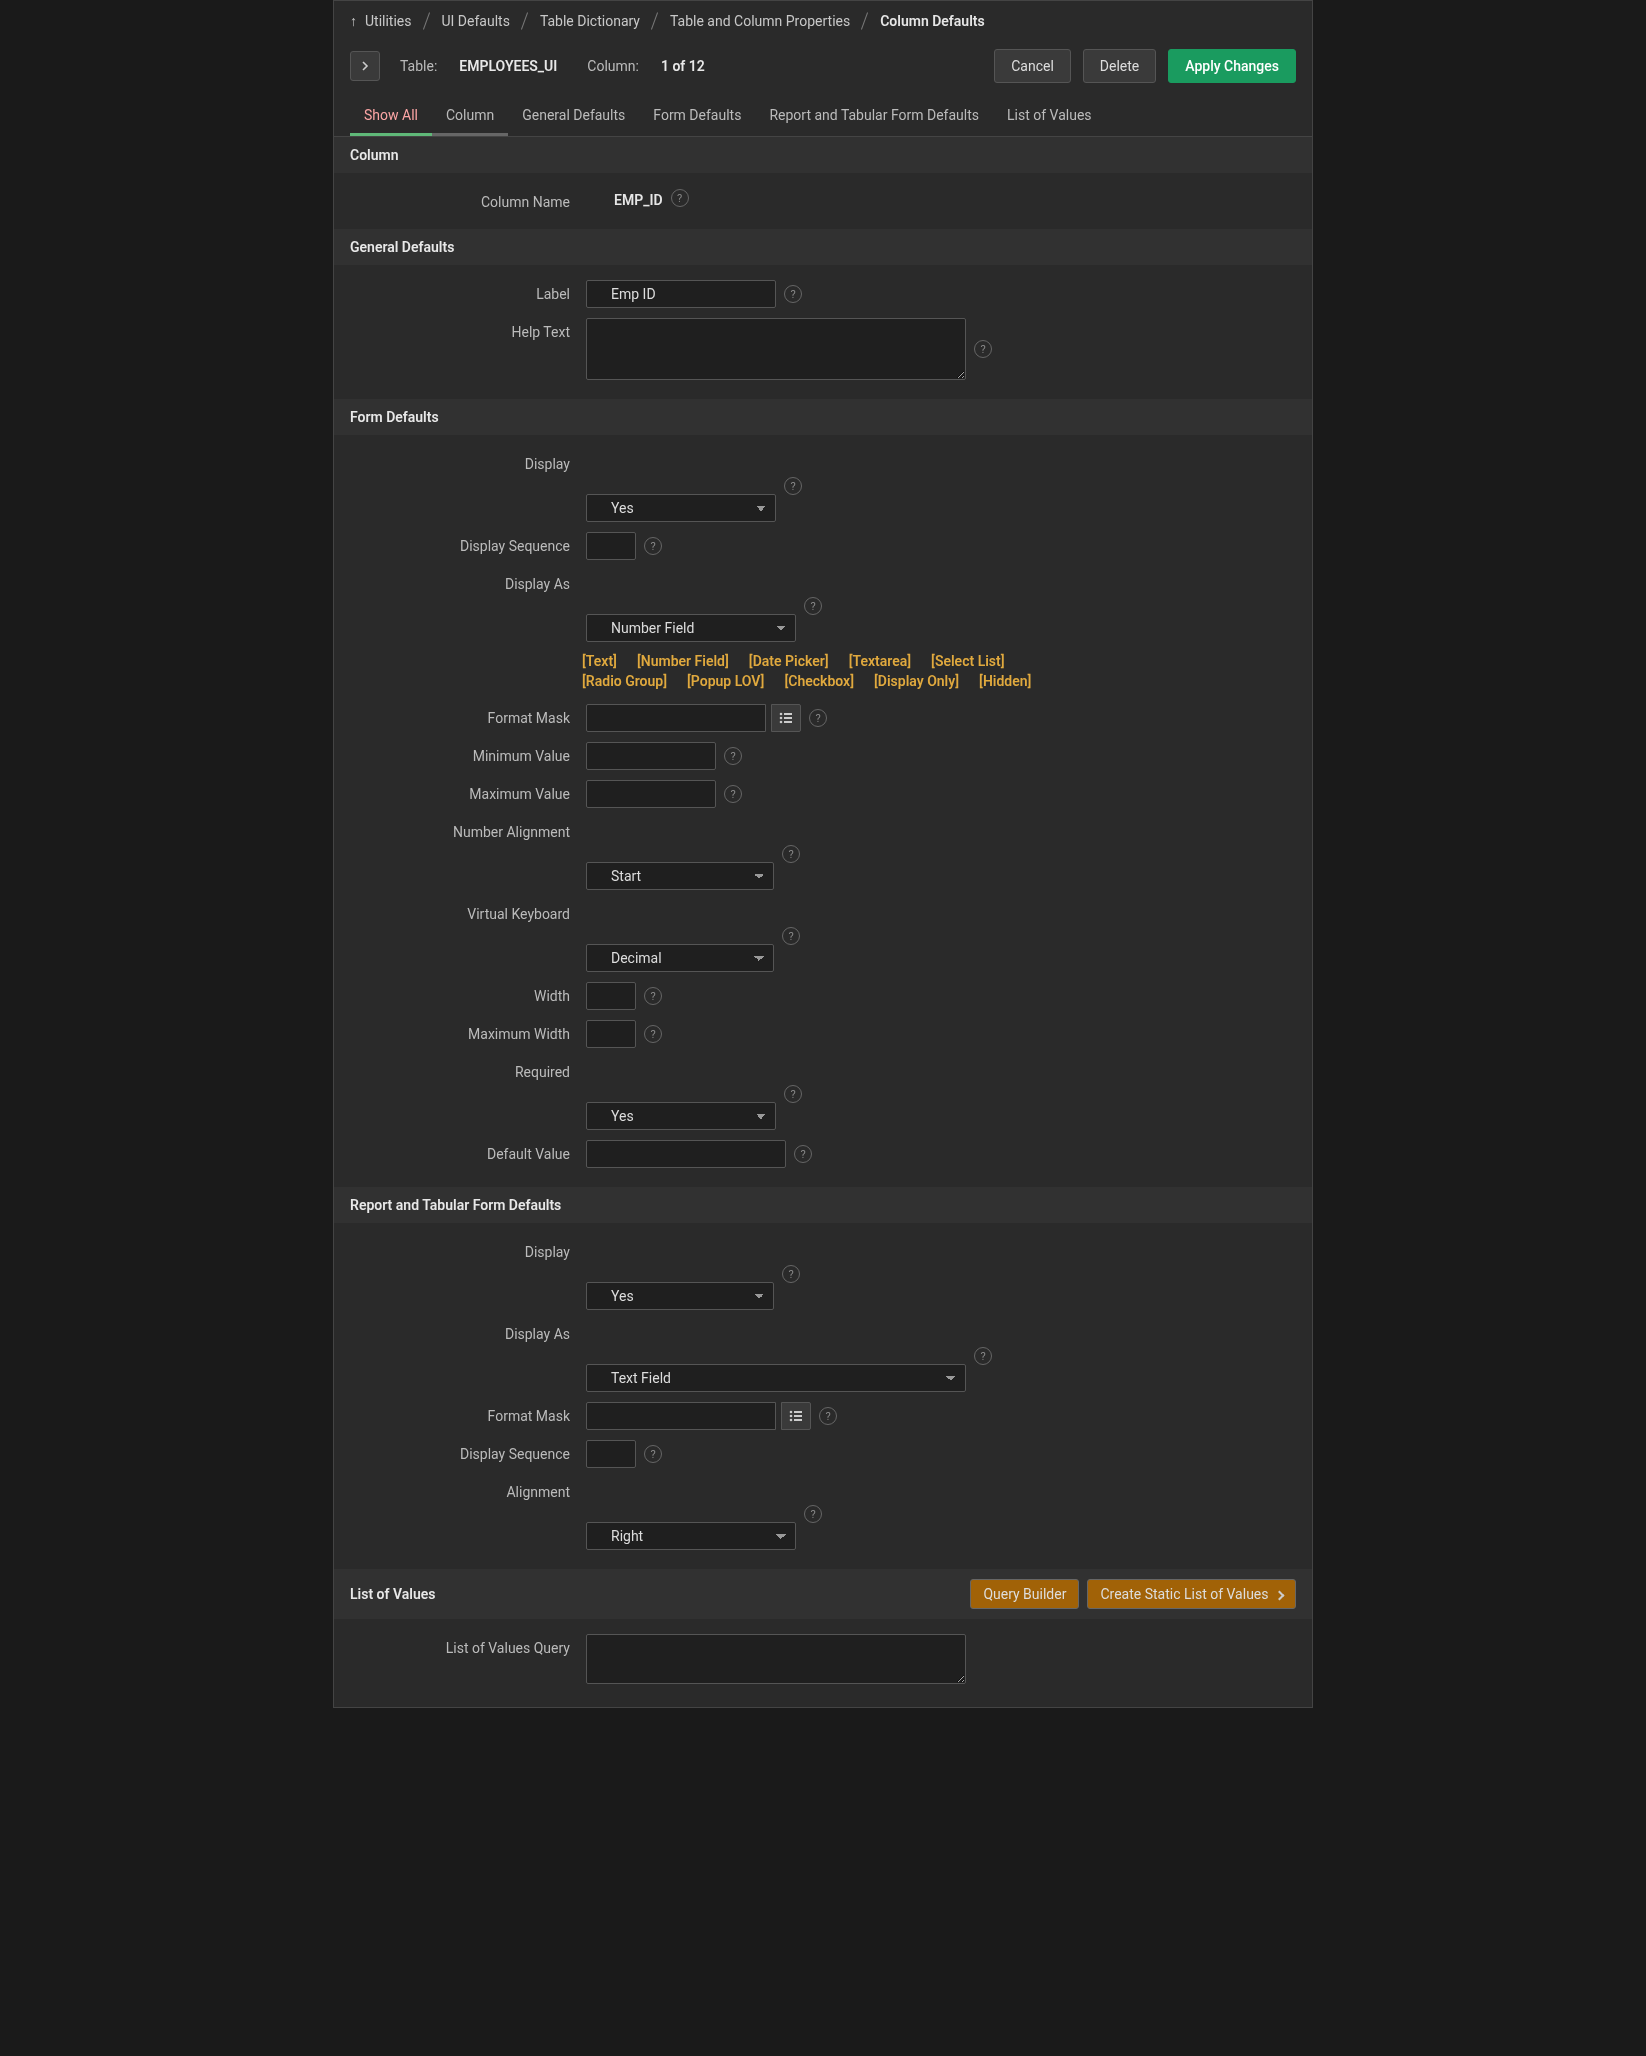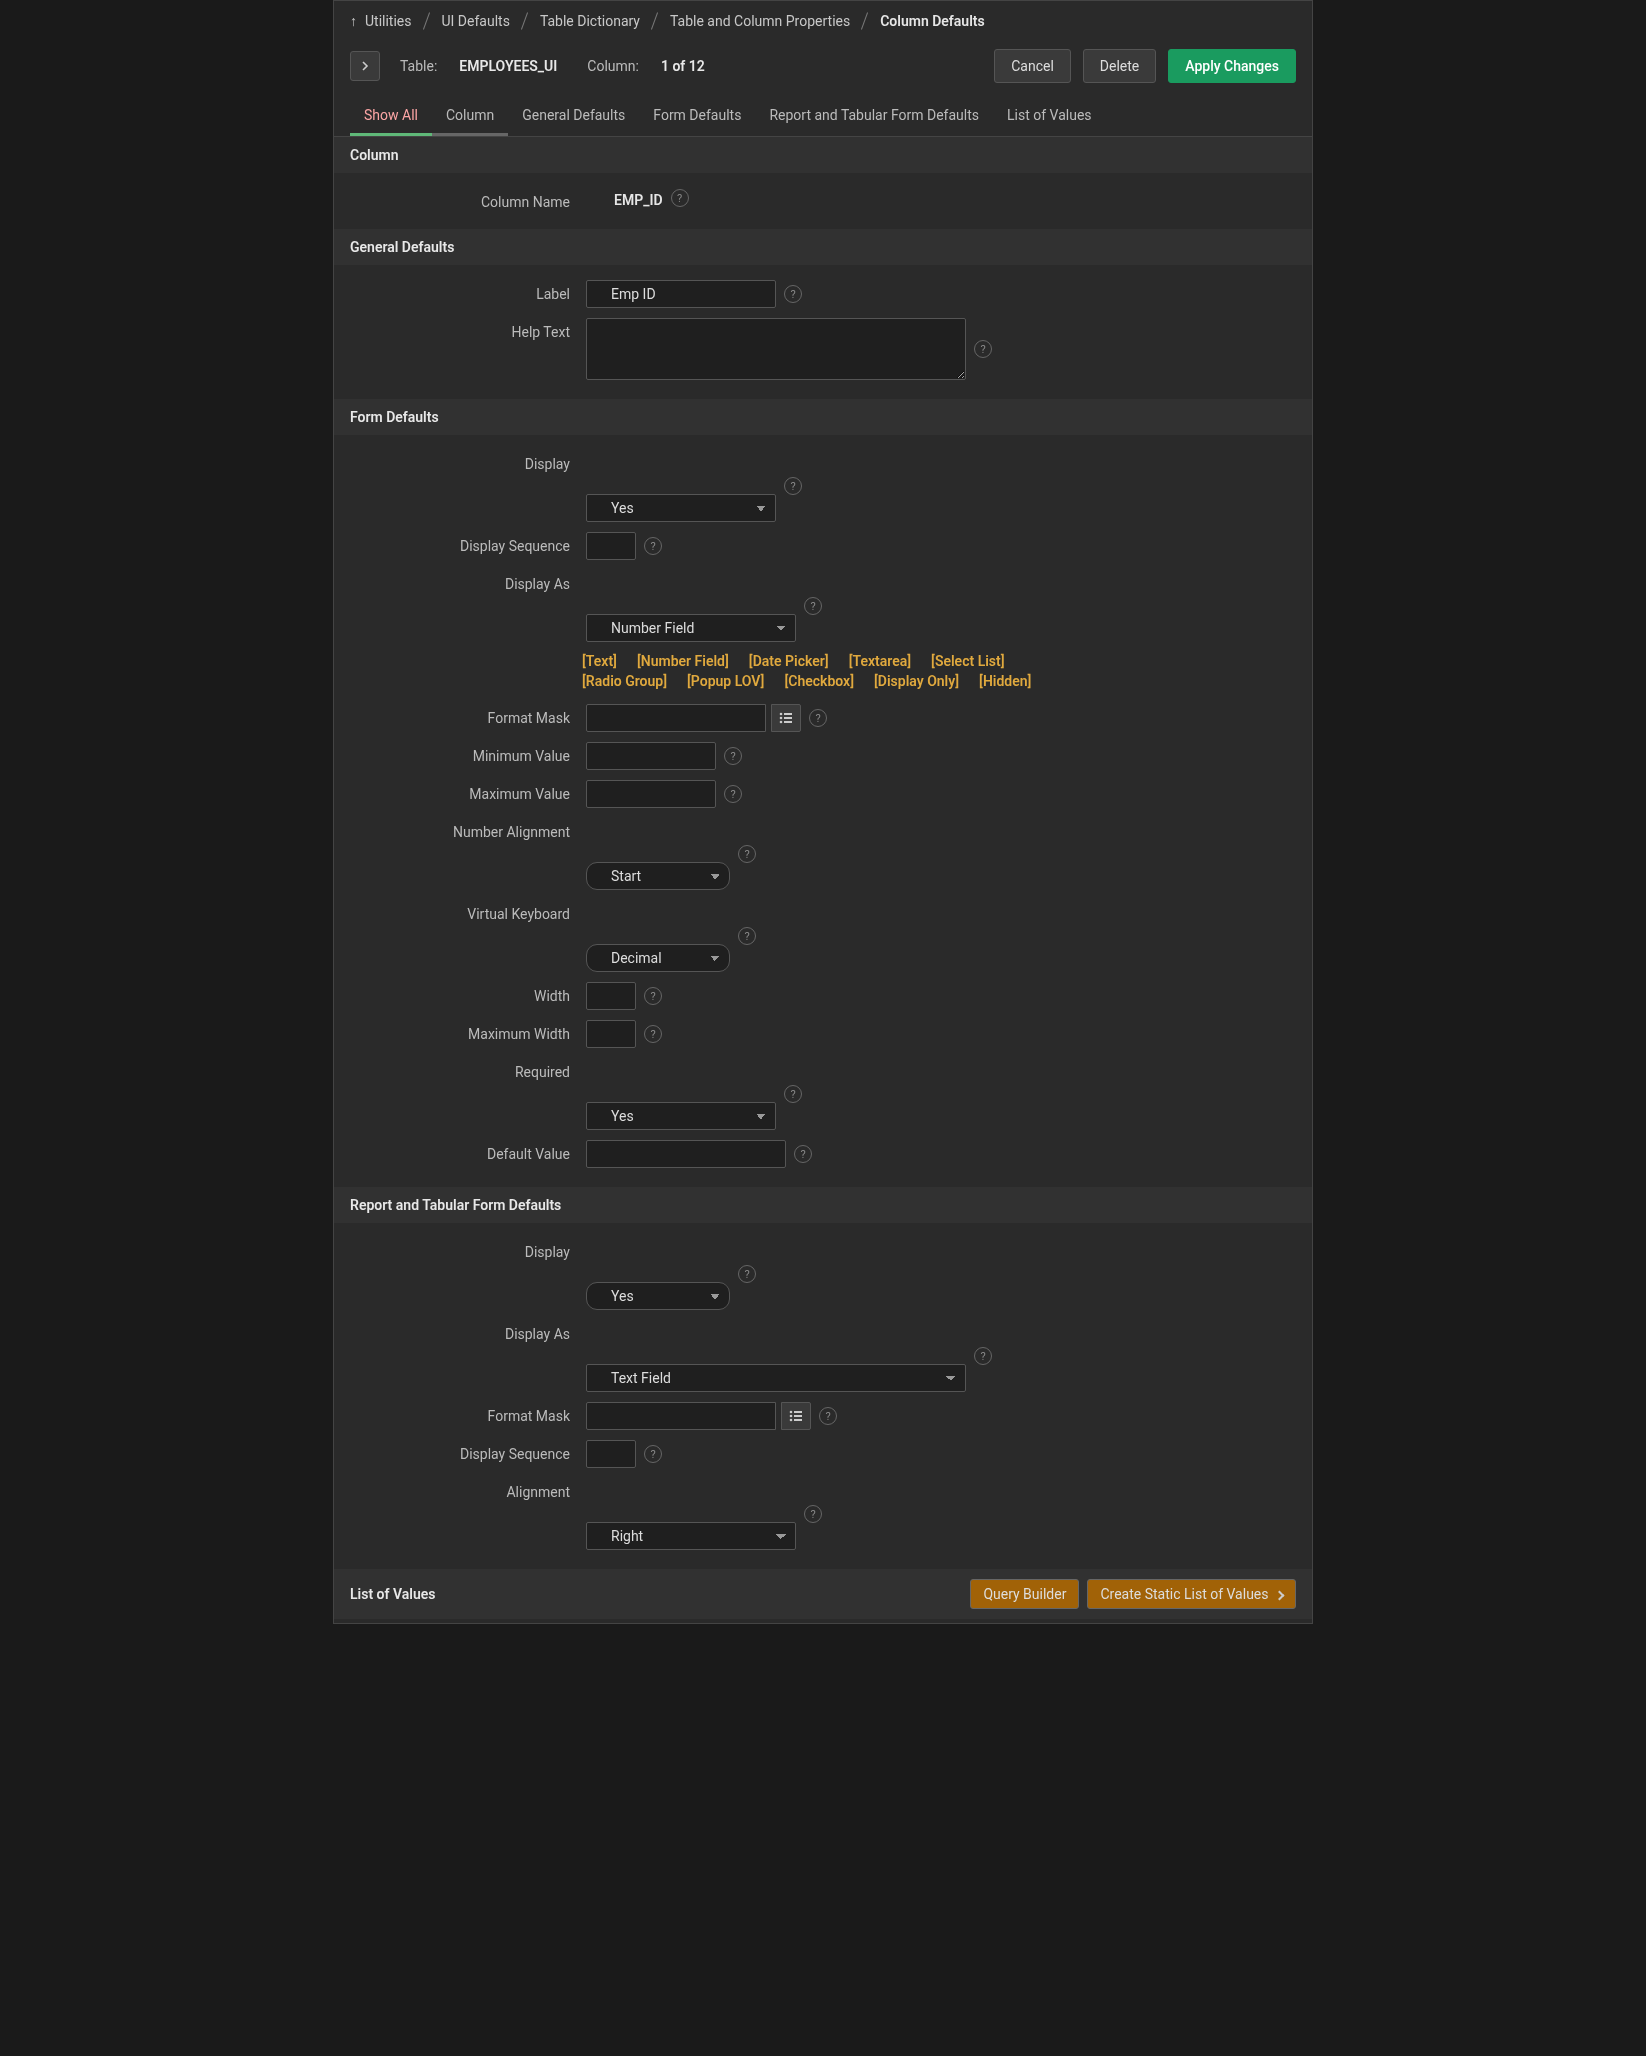--- a/index.html
+++ b/index.html
@@ -39,21 +39,21 @@
 .row-ctl { display:flex; align-items:center; gap:8px; flex-wrap:wrap; }
 
 input[type=text], textarea, select {
   background:#1f1f1f; border:1px solid #555; color:#ddd; padding:5px 24px; font-size:14px; border-radius:2px;
 }
 input[type=text] { height:28px; }
 textarea { height:62px; width:380px; resize: both; }
 select { height:28px; appearance:none; -webkit-appearance:none; padding-right:28px; background-image: linear-gradient(45deg, transparent 50%, #999 50%), linear-gradient(135deg, #999 50%, transparent 50%); background-position: calc(100% - 14px) 11px, calc(100% - 9px) 11px; background-size: 5px 5px, 5px 5px; background-repeat:no-repeat;margin-top:44px;}
 .num-right { text-align:right; }
 .w-190 { width:190px; }
-.w-160 { width:144px;border-radius:11px; }
+.w-160 { width:188px; }
 .w-130 { width:130px; }
 .w-50  { width:46px; }
 .w-210 { width:210px; }
 .w-380 { width:380px; }
 .w-200 { width:200px; }
 
 .help { width:18px; height:18px; border:1px solid #666; border-radius:50%; color:#888; display:inline-flex; align-items:center; justify-content:center; font-size:11px; cursor:pointer;}
 .static-val { color:#e6e6e6; font-weight:600; padding-top:4px;margin-left:28px; }
 
 .quicklinks { display:flex; flex-wrap:wrap; gap:4px 20px; max-width:700px; padding-left:248px; margin: 6px 0 10px 0;}
@@ -300,14 +300,22 @@
 
   <div class="section-head">
     <span>List of Values</span>
     <span class="spacer"></span>
     <button class="sec-btn" style="margin-right:8px;">Query Builder</button>
     <button class="sec-btn">
       <span>Create Static List of Values</span>
       <span class="chev-right"></span>
     </button>
   </div>
+  <div class="section-body">
+    <div class="row">
+      <div class="row-lbl">List of Values Query</div>
+      <div class="row-ctl">
+        <textarea class="w-380" style="height: 50px;"></textarea>
+      </div>
+    </div>
+  </div>
 
 </div>
 
 </body></html>

